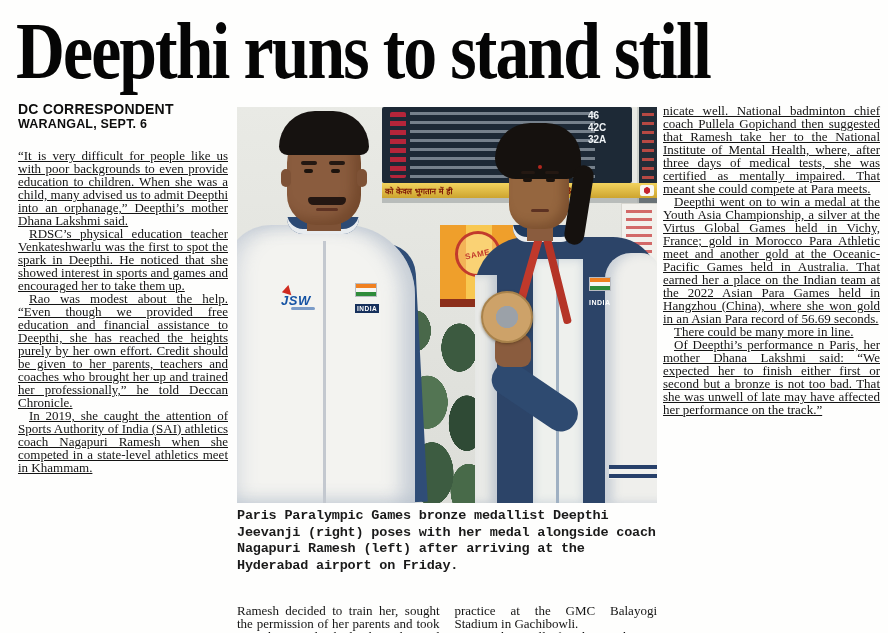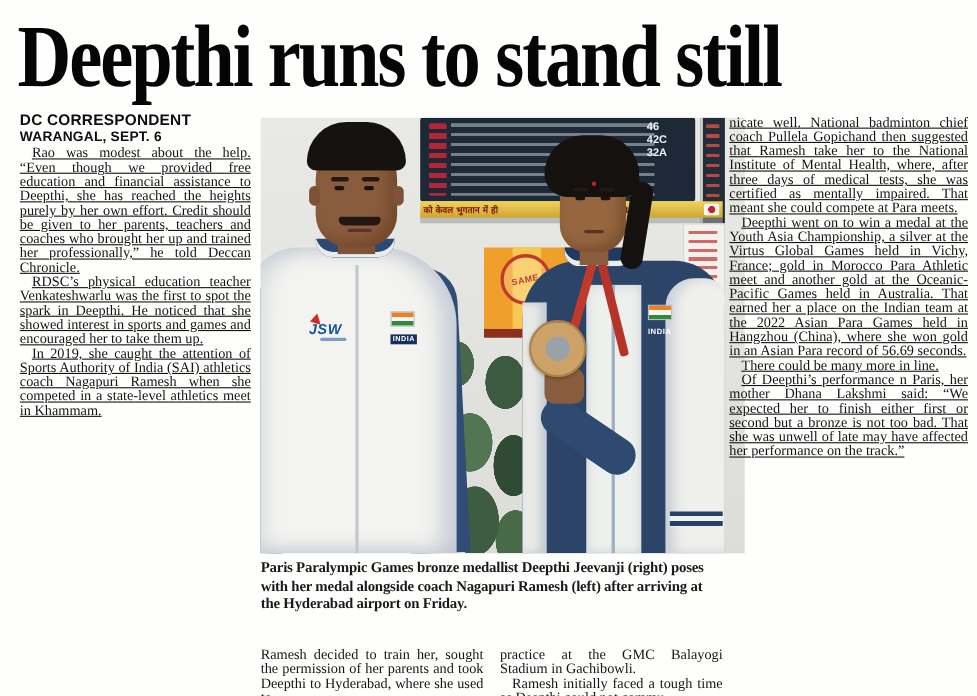--- a/index.html
+++ b/index.html
@@ -13,28 +13,28 @@
     transform:scale(0.94,1.12);transform-origin:left top;}
 
   
   .col{position:absolute;text-align:justify;}
   .col p{margin:0;font-size:13px;line-height:13px;text-indent:11px;
          font-family:"Liberation Serif",serif;color:#141414;text-decoration:underline;}
   .col p.no-indent{text-indent:0;}
   .col-left{left:18px;top:101px;width:210px;}
   .col-right{left:663px;top:104px;width:217px;}
 
-  .byline{font-family:"Liberation Sans",sans-serif;color:#0d0d0d;}
+  .byline{margin-bottom:17px;font-family:"Liberation Sans",sans-serif;color:#0d0d0d;}
   .byline-author{font-weight:bold;font-size:14px;line-height:16px;letter-spacing:0.2px;}
   .byline-dateline{font-weight:bold;font-size:12.5px;line-height:15px;letter-spacing:0.2px;}
 
   
   .photo-block{position:absolute;left:237px;top:107px;width:420px;}
   .photo{position:relative;width:420px;height:396px;overflow:hidden;
-         background:linear-gradient(180deg,#e9eae5 0%,#e2e3de 55%,#dcddd8 100%);padding-left:20px;}
+         background:linear-gradient(180deg,#e9eae5 0%,#e2e3de 55%,#dcddd8 100%);}
   .photo *{position:absolute;}
 
   .ph-board{left:145px;top:0;width:250px;height:76px;background:#1d2936;border-radius:2px;}
   .ph-board-rows{left:28px;top:5px;width:185px;height:66px;
      background:repeating-linear-gradient(180deg,rgba(190,200,210,.55) 0 3px,transparent 3px 9px);}
   .ph-board-chips{left:8px;top:5px;width:16px;height:66px;
      background:repeating-linear-gradient(180deg,#b5253a 0 5px,transparent 5px 9px);border-radius:2px;}
   .ph-gates{right:14px;top:3px;width:30px;color:#eef2f5;font-family:"Liberation Sans",sans-serif;
      font-weight:bold;font-size:10px;line-height:12px;text-align:left;}
   .ph-gates span{position:static;display:block;}
@@ -127,41 +127,42 @@
   .w-face{left:272px;top:34px;width:60px;height:88px;background:#95663f;border-radius:28px 28px 24px 24px;
      box-shadow:inset -6px -5px 10px rgba(95,55,28,.45);}
   .w-hair{left:258px;top:16px;width:86px;height:56px;background:#15110e;border-radius:44px 44px 18px 26px;}
   .w-tail{left:332px;top:58px;width:20px;height:80px;background:#15110e;border-radius:10px;transform:rotate(9deg);}
   .w-brows{left:284px;top:64px;width:14px;height:3px;background:#241812;border-radius:2px;box-shadow:24px 0 #241812;}
   .w-eyes{left:286px;top:71px;width:9px;height:4px;background:#1c130d;border-radius:2px;box-shadow:23px 0 #1c130d;}
   .w-bindi{left:301px;top:58px;width:4px;height:4px;background:#b3271e;border-radius:50%;}
   .w-mouth{left:294px;top:102px;width:18px;height:3px;background:#5d3222;border-radius:2px;}
 
   
-  .caption{margin:5px 13px 0 0;width:420px;font-family:Liberation Serif, serif;font-weight:bold;
+  .caption{margin:5px 13px 0 0;width:420px;font-family:Liberation Mono, monospace;font-weight:bold;
      font-size:13.5px;line-height:16.5px;color:#1a1a1a;letter-spacing:-0.2px;text-align:left;}
   .bottom-cols{display:flex;gap:15px;margin-top:30px;}
   .bcol{position:static;width:203px;text-align:justify;}
   .bcol p{margin:0;font-size:13px;line-height:13px;text-indent:11px;color:#141414;}
   .bcol p.no-indent{text-indent:0;}
 </style>
 </head>
 <body>
 
 <div class="page">
 
   <h1 class="headline">Deepthi runs to stand still</h1>
 
   <div class="col col-left">
     <div class="byline">
       <div class="byline-author">DC CORRESPONDENT</div>
       <div class="byline-dateline">WARANGAL, SEPT. 6</div>
     </div>
+    <p class="no-indent">“It is very difficult for people like us with poor backgrounds to even provide education to children. When she was a child, many advised us to admit Deepthi into an orphanage,” Deepthi’s mother Dhana Lakshmi said.</p>
+    <p>RDSC’s physical education teacher Venkateshwarlu was the first to spot the spark in Deepthi. He noticed that she showed interest in sports and games and encouraged her to take them up.</p>
     <p>Rao was modest about the help. “Even though we provided free education and financial assistance to Deepthi, she has reached the heights purely by her own effort. Credit should be given to her parents, teachers and coaches who brought her up and trained her professionally,” he told Deccan Chronicle.</p>
-    <p>RDSC’s physical education teacher Venkateshwarlu was the first to spot the spark in Deepthi. He noticed that she showed interest in sports and games and encouraged her to take them up.</p>
     <p>In 2019, she caught the attention of Sports Authority of India (SAI) athletics coach Nagapuri Ramesh when she competed in a state-level athletics meet in Khammam.</p>
   </div>
 
   <div class="photo-block">
     <div class="photo">
       <div class="ph-board">
         <div class="ph-board-rows"></div>
         <div class="ph-board-chips"></div>
         <div class="ph-gates">
           <span>46</span>

